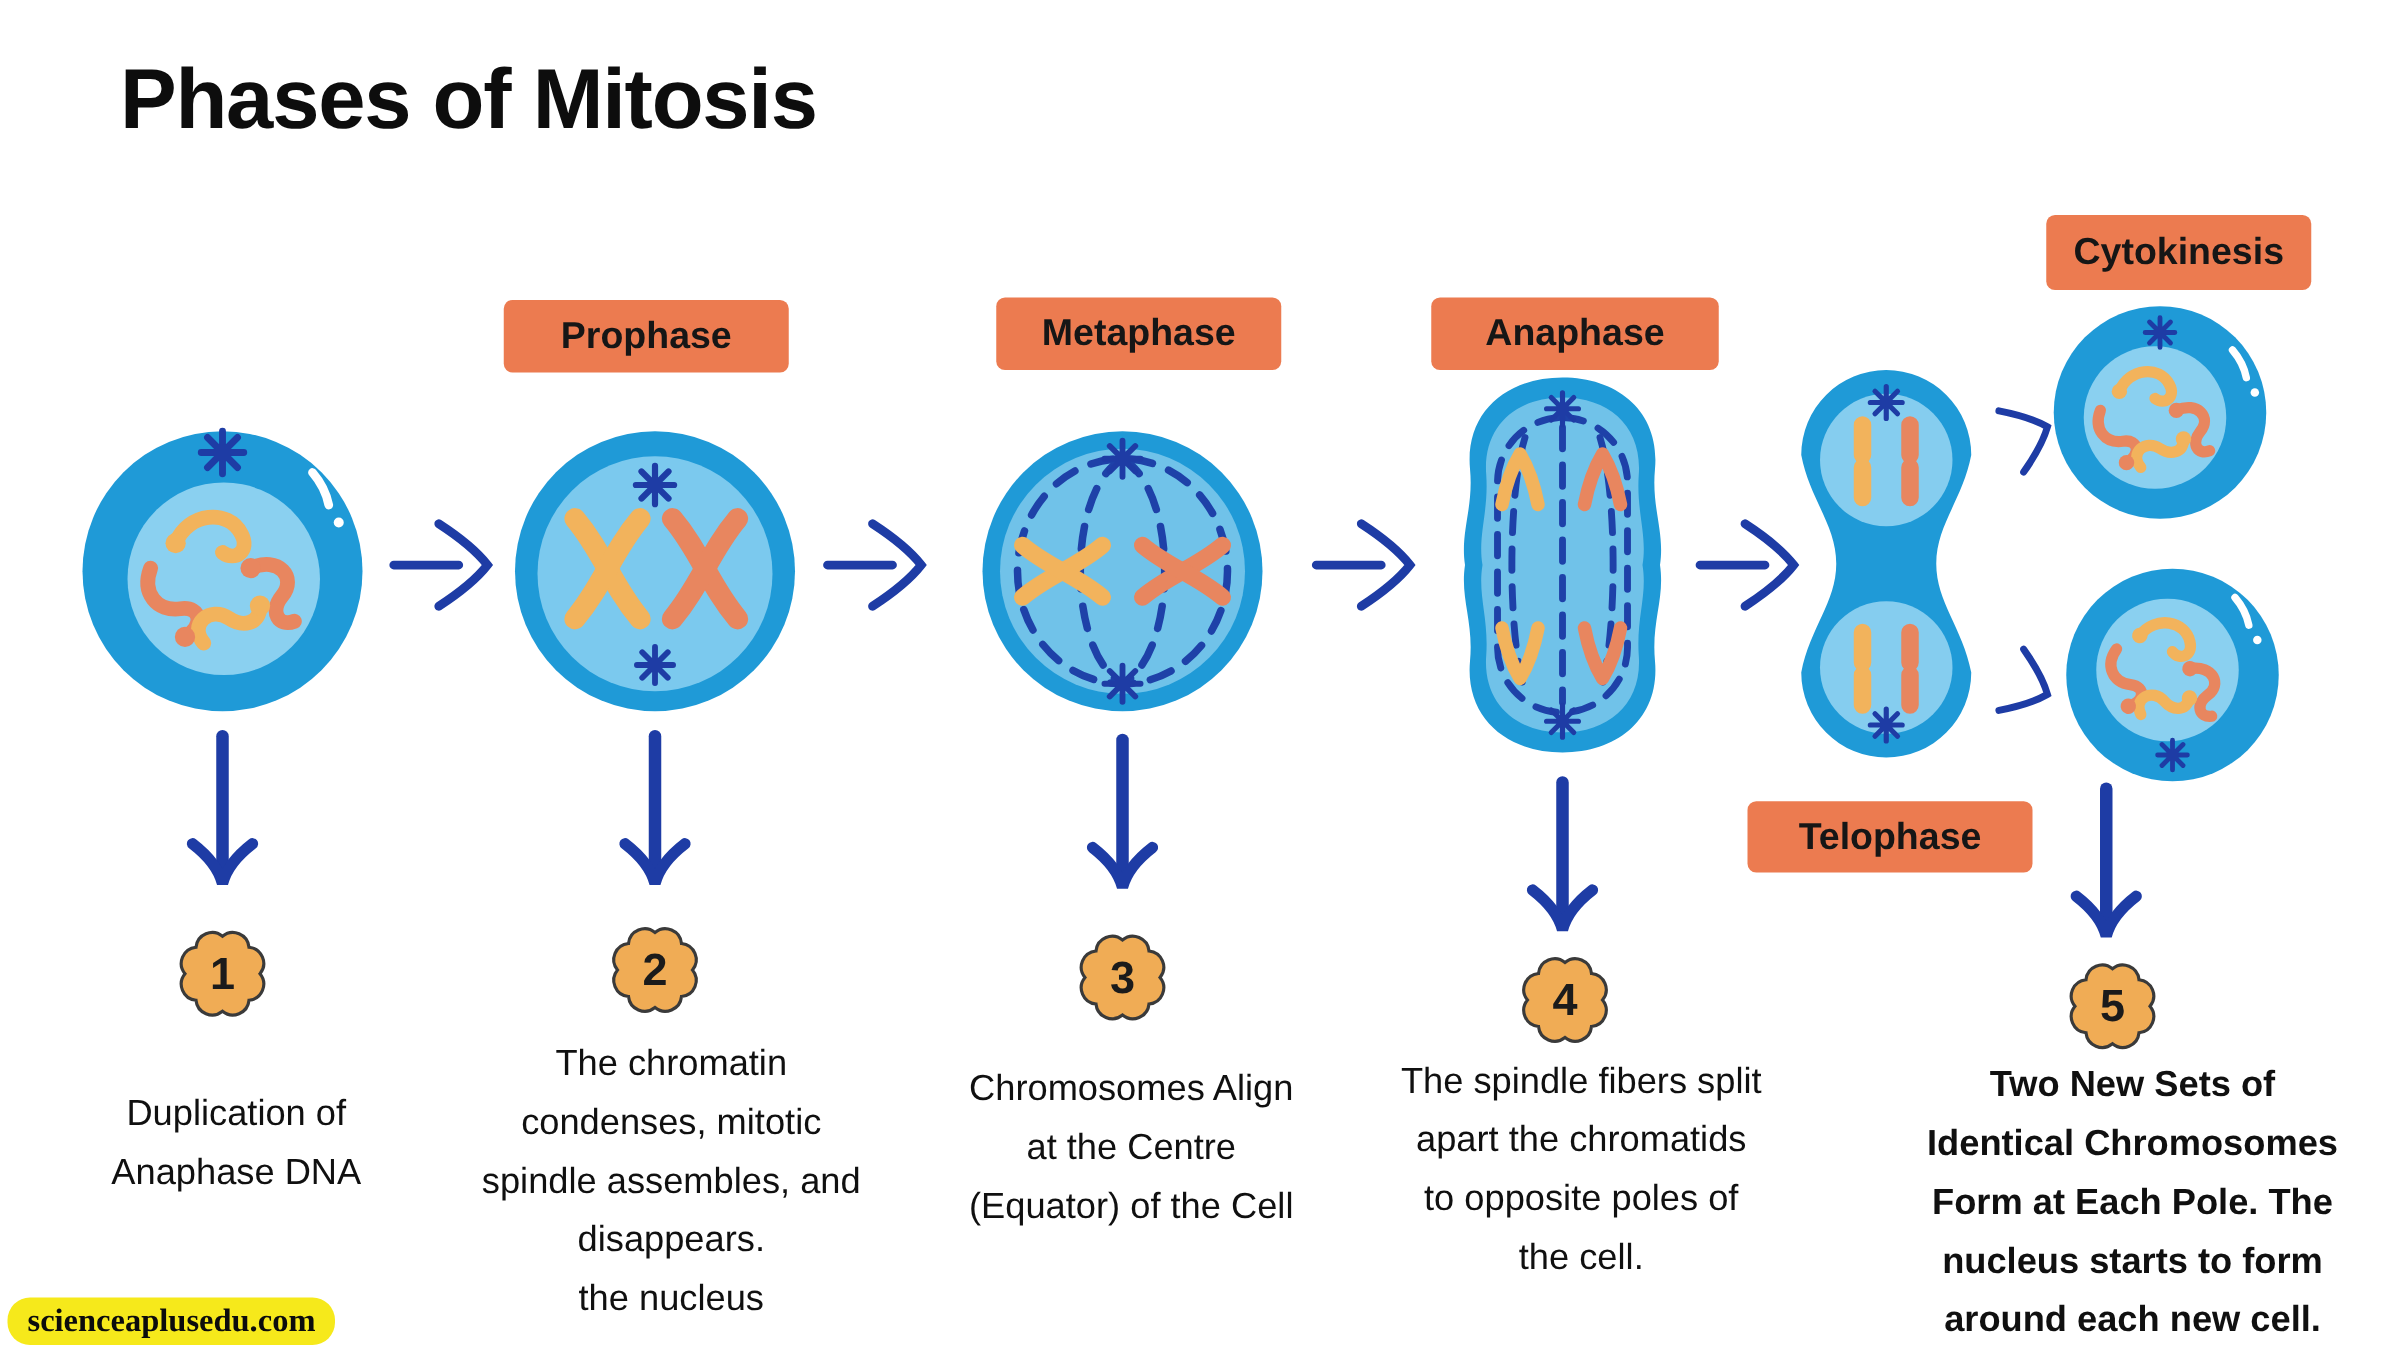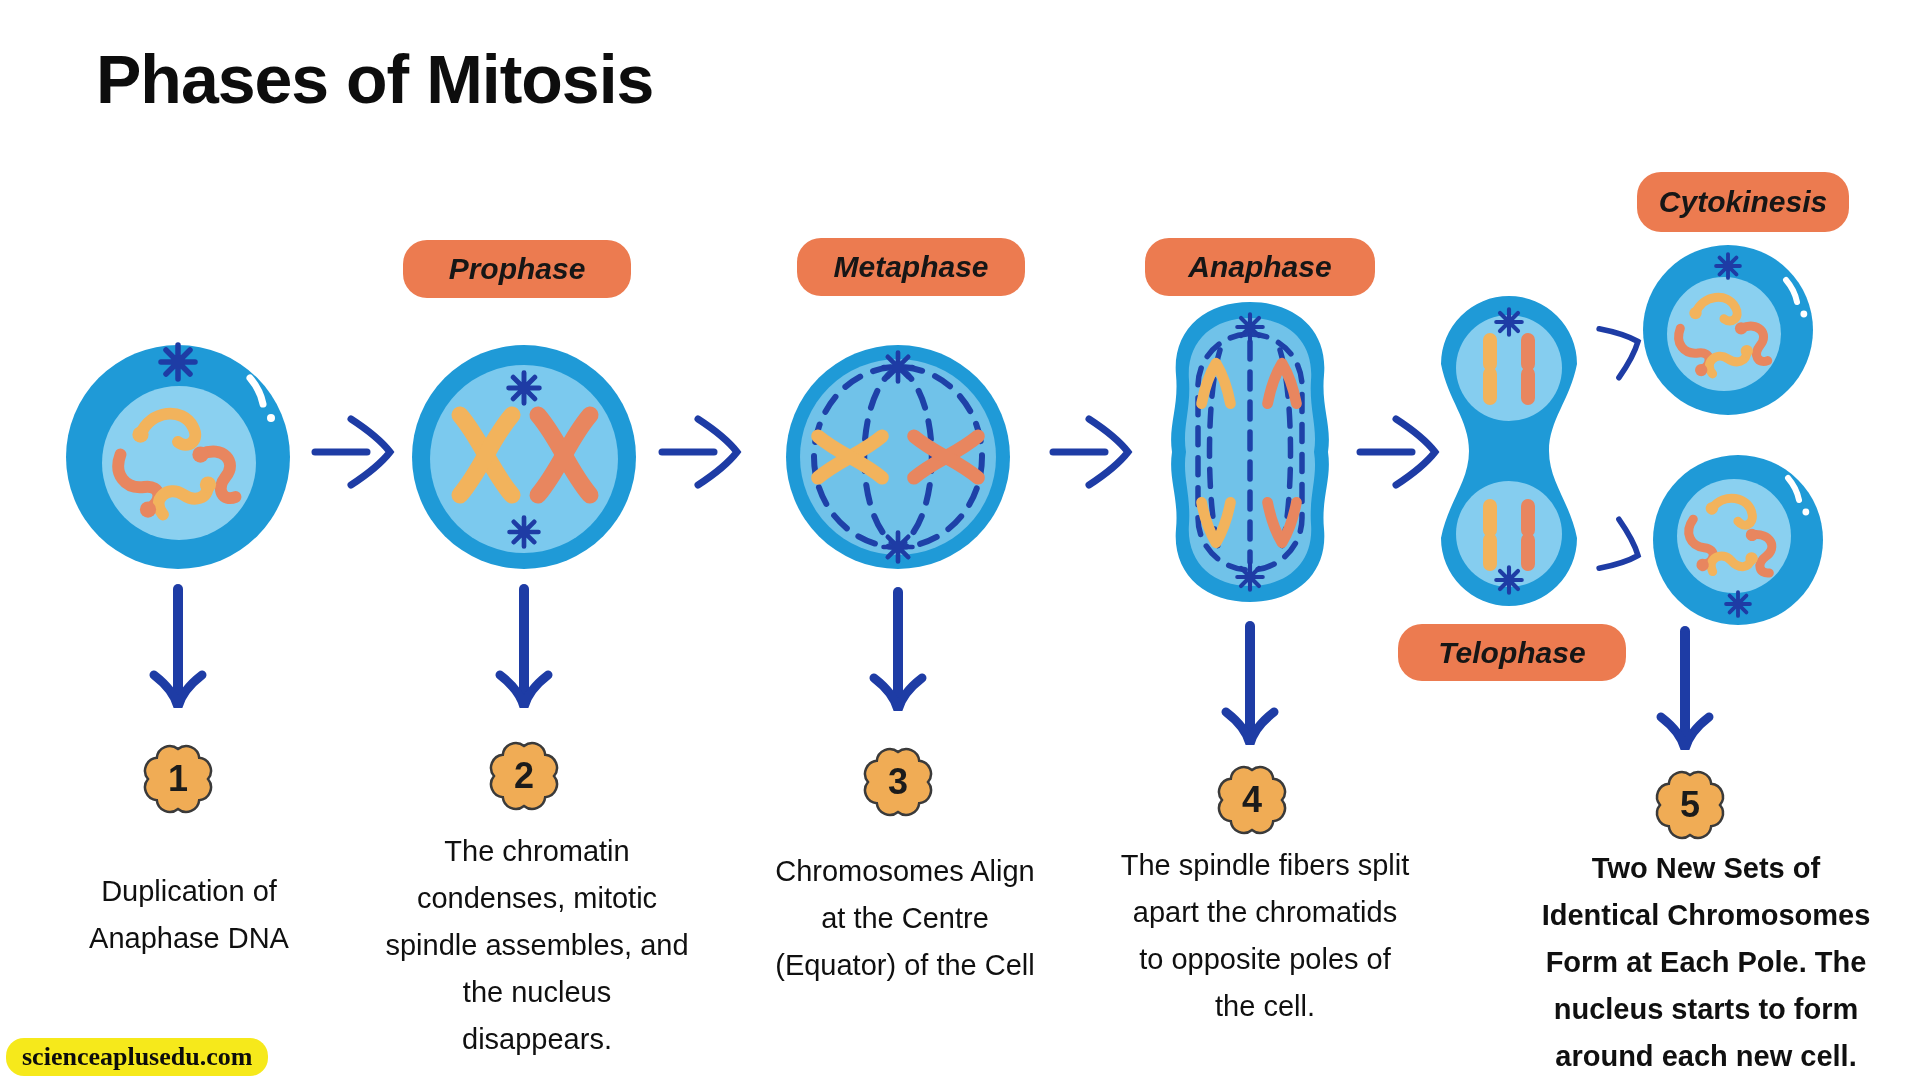--- a/index.html
+++ b/index.html
@@ -8,28 +8,28 @@
     font-family:"Liberation Sans",sans-serif;position:relative;
   }
   .stage{position:absolute;inset:0;width:1920px;height:1080px;}
   svg.art{position:absolute;left:0;top:0;}
   .title{
     position:absolute;left:96px;top:40px;margin:0;
     font-size:68px;font-weight:800;letter-spacing:-1px;color:#0d0d0d;
   }
   .phase-label{
     position:absolute;display:flex;align-items:center;justify-content:center;
-    background:#EC7B50;border-radius:24px;color:#161616;
-    font-size:30px;font-weight:700;font-style:italic;
+    background:#EC7B50;border-radius:7px;color:#161616;
+    font-size:30px;font-weight:700;
   }
   .lbl-prophase   {left:403px; top:240px; width:228px; height:58px;}
   .lbl-metaphase  {left:797px; top:238px; width:228px; height:58px;}
   .lbl-anaphase   {left:1145px;top:238px; width:230px; height:58px;}
   .lbl-cytokinesis{left:1637px;top:172px; width:212px; height:60px;}
-  .lbl-telophase  {left:1398px;top:624px; width:228px; height:57px;}
+  .lbl-telophase  {left:1398px;top:641px; width:228px; height:57px;}
   .step-num{
     position:absolute;width:80px;height:62px;text-align:center;line-height:62px;
     font-size:36px;font-weight:700;color:#1b1b1b;
   }
   .num-1{left:138px; top:748px;}
   .num-2{left:484px; top:745px;}
   .num-3{left:858px; top:751px;}
   .num-4{left:1212px;top:769px;}
   .num-5{left:1650px;top:774px;}
   .desc{
@@ -217,22 +217,22 @@
   <div class="step-num num-5">5</div>
 
   <div class="desc desc-1">
     <div>Duplication of</div>
     <div>Anaphase DNA</div>
   </div>
   <div class="desc desc-2">
     <div>The chromatin</div>
     <div>condenses, mitotic</div>
     <div>spindle assembles, and</div>
+    <div>disappears.</div>
     <div>the nucleus</div>
-    <div>disappears.</div>
   </div>
   <div class="desc desc-3">
     <div>Chromosomes Align</div>
     <div>at the Centre</div>
     <div>(Equator) of the Cell</div>
   </div>
   <div class="desc desc-4">
     <div>The spindle fibers split</div>
     <div>apart the chromatids</div>
     <div>to opposite poles of</div>

